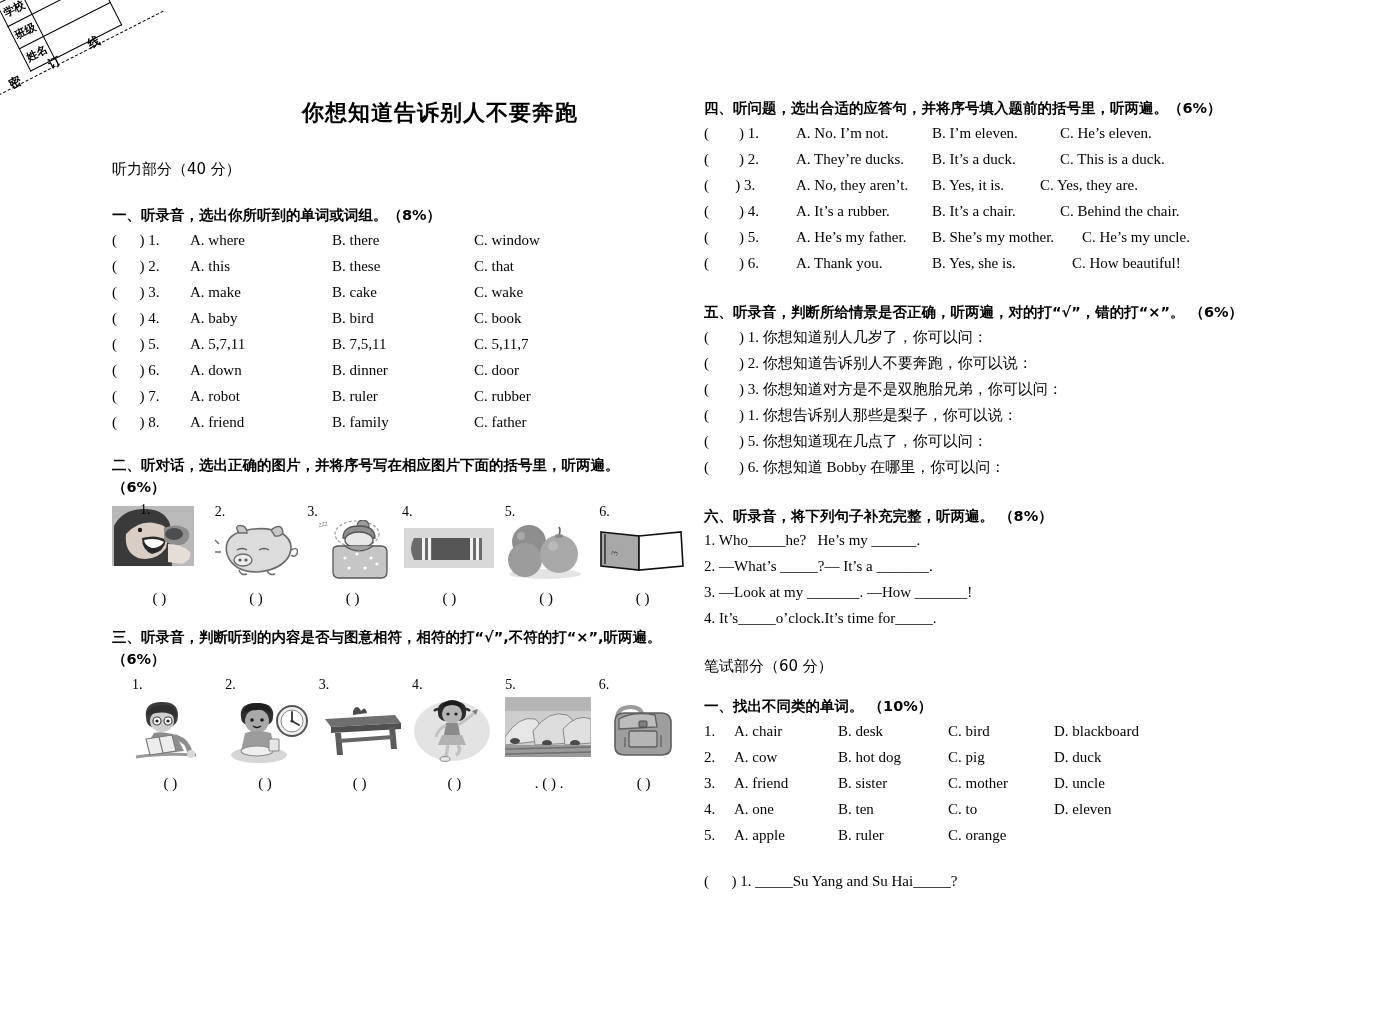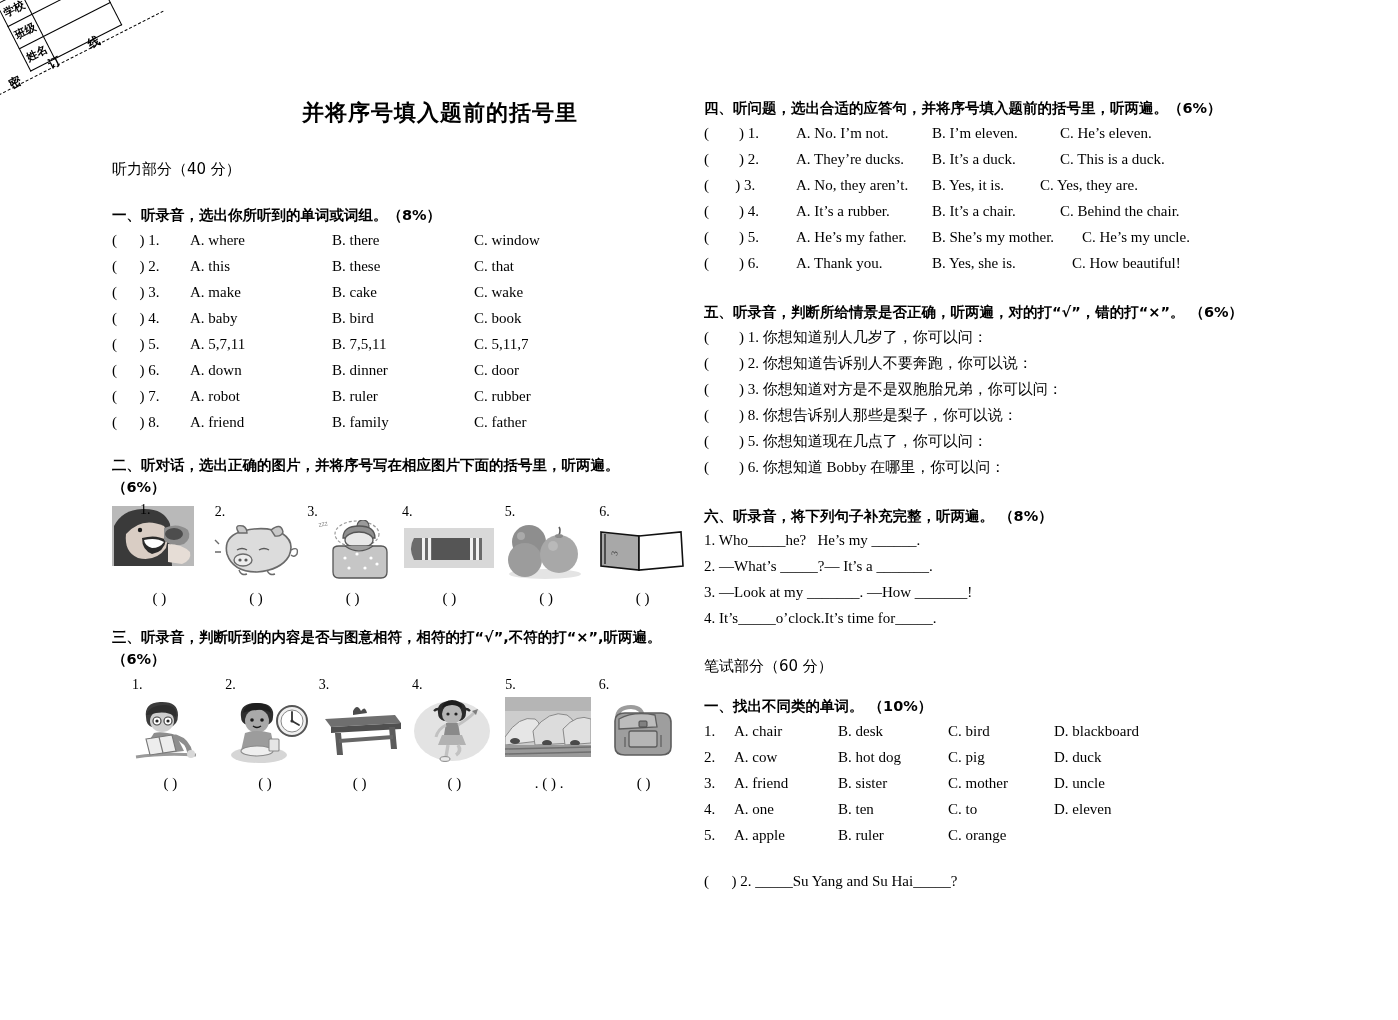--- a/index.html
+++ b/index.html
@@ -133,21 +133,21 @@
           <td class="lab">姓名</td>
           <td></td>
         </tr>
       </tbody>
         </table>
     </div>
     <div class="seal-dash"></div>
     <div class="seal-chars">密 订 线</div>
   </div>
 
-  <div class="doc-title">并将序号填入题前的括号里</div>
+  <div class="doc-title">你想知道告诉别人不要奔跑</div>
 
   <div class="col-left">
 
     <div style="height:160px"></div>
     <div class="part-title">听力部分（40 分）</div>
 
     <div class="spacer-26"></div>
 
     <div class="sec-head">一、听录音，选出你所听到的单词或词组。（8%）</div>
     <div>
@@ -497,21 +497,21 @@
       </div>
     </div>
 
     <div class="spacer-26"></div>
 
     <div class="sec-head">五、听录音，判断所给情景是否正确，听两遍，对的打“√”，错的打“×”。 （6%）</div>
     <div>
       <div class="q-line">(        ) 1. 你想知道别人几岁了，你可以问：</div>
       <div class="q-line">(        ) 2. 你想知道告诉别人不要奔跑，你可以说：</div>
       <div class="q-line">(        ) 3. 你想知道对方是不是双胞胎兄弟，你可以问：</div>
-      <div class="q-line">(        ) 8. 你想告诉别人那些是梨子，你可以说：</div>
+      <div class="q-line">(        ) 1. 你想告诉别人那些是梨子，你可以说：</div>
       <div class="q-line">(        ) 5. 你想知道现在几点了，你可以问：</div>
       <div class="q-line">(        ) 6. 你想知道 Bobby 在哪里，你可以问：</div>
     </div>
 
     <div class="spacer-26"></div>
 
     <div class="sec-head">六、听录音，将下列句子补充完整，听两遍。 （8%）</div>
     <div>
       <div class="q-line">1. Who_____he?   He’s my ______.</div>
       <div class="q-line">2. —What’s _____?— It’s a _______.</div>
@@ -558,15 +558,15 @@
       <div class="opt-row">
         <span class="lead" style="width:30px">5.</span>
         <span class="oa" style="width:104px">A. apple</span>
         <span class="ob" style="width:110px">B. ruler</span>
         <span style="width:106px;flex:none"> C. orange</span>
       </div>
     </div>
 
     <div class="spacer-20"></div>
 
-    <div class="q-line">(      ) 2. _____Su Yang and Su Hai_____?</div>
+    <div class="q-line">(      ) 1. _____Su Yang and Su Hai_____?</div>
   </div>
 </div>
 
 </body></html>

